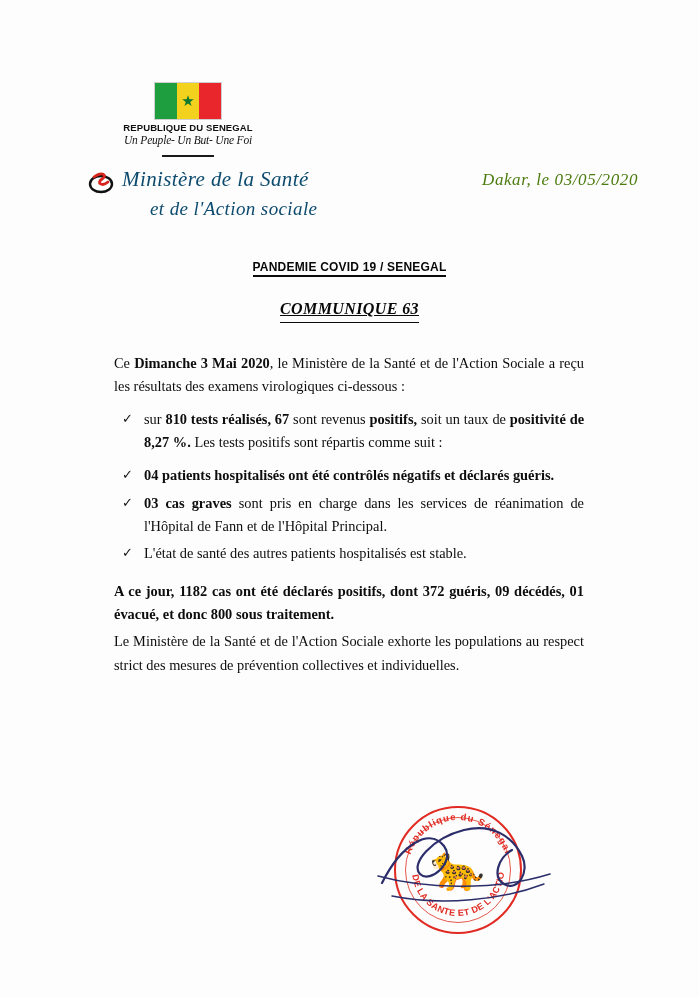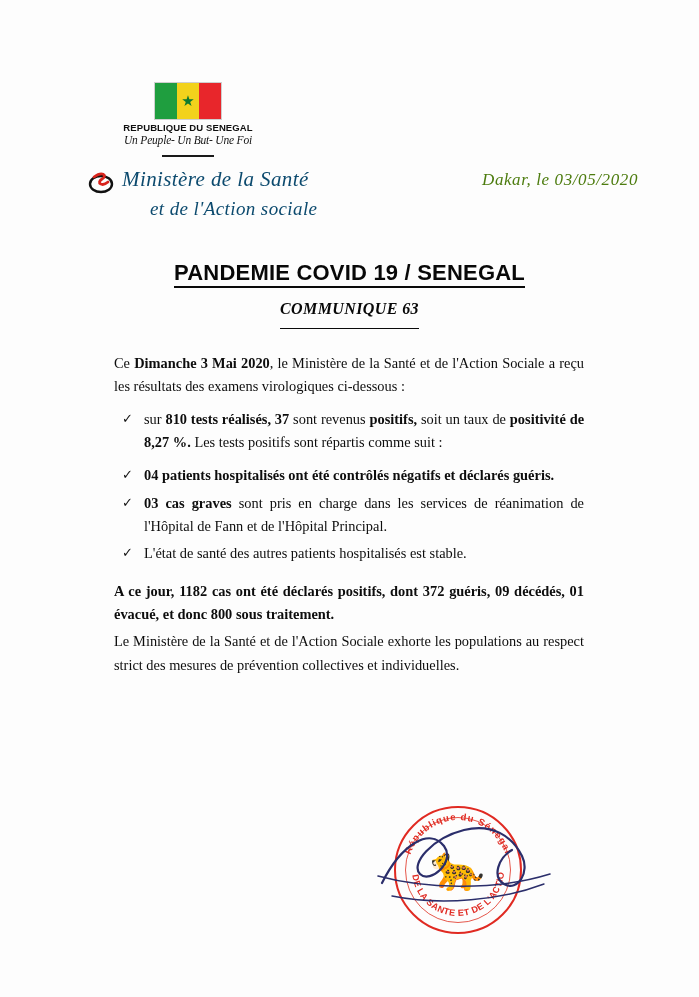--- a/index.html
+++ b/index.html
@@ -134,21 +134,21 @@
 
   
   .title-main {
     position: absolute;
     left: 0;
     top: 260px;
     width: 699px;
     text-align: center;
     font-family: "Liberation Sans", "DejaVu Sans", sans-serif;
     font-weight: bold;
-    font-size: 22px;
+    font-size: 12px;
     letter-spacing: 0.2px;
     color: #080808;
   }
   .title-main span {
     border-bottom: 2px solid #0a0a0a;
     padding-bottom: 1px;
   }
 
   .title-sub {
     position: absolute;
@@ -158,21 +158,22 @@
     text-align: center;
     font-family: "Liberation Serif", "DejaVu Serif", serif;
     font-weight: bold;
     font-style: italic;
     font-size: 16px;
     letter-spacing: 0.4px;
     color: #080808;
   }
   .title-sub span {
     border-bottom: 1.5px solid #0a0a0a;
-    padding-bottom: 11px;
+    padding-bottom: 5px;
+    text-decoration: underline;
   }
 
   
   .body-wrap {
     position: absolute;
     left: 114px;
     top: 352px;
     width: 470px;
     font-size: 14.4px;
     line-height: 1.62;
@@ -345,21 +346,21 @@
   </div>
   <div class="title-sub">
     <span>COMMUNIQUE 63</span>
   </div>
 
   <div class="body-wrap">
 
     <p class="para"><span>Ce </span><b>Dimanche 3 Mai 2020</b><span>, le Ministère de la Santé et de l'Action Sociale a reçu les résultats des examens virologiques ci-dessous :</span></p>
 
     <ul class="list-check">
-      <li><span>sur </span><b>810 tests réalisés, 37</b><span> sont revenus </span><b>positifs,</b><span> soit un taux de </span><b>positivité de 8,27 %.</b><span> Les tests positifs sont répartis comme suit :</span></li>
+      <li><span>sur </span><b>810 tests réalisés, 67</b><span> sont revenus </span><b>positifs,</b><span> soit un taux de </span><b>positivité de 8,27 %.</b><span> Les tests positifs sont répartis comme suit :</span></li>
     </ul>
 
     <ul class="list-dot indent-sub">
     </ul>
 
     <ul class="list-check">
       <li class="tight"><b>04 patients hospitalisés ont été contrôlés négatifs et déclarés guéris.</b></li>
       <li class="tight"><b>03 cas graves</b><span> sont pris en charge dans les services de réanimation de l'Hôpital de Fann et de l'Hôpital Principal.</span></li>
       <li><span>L'état de santé des autres patients hospitalisés est stable.</span></li>
     </ul>

